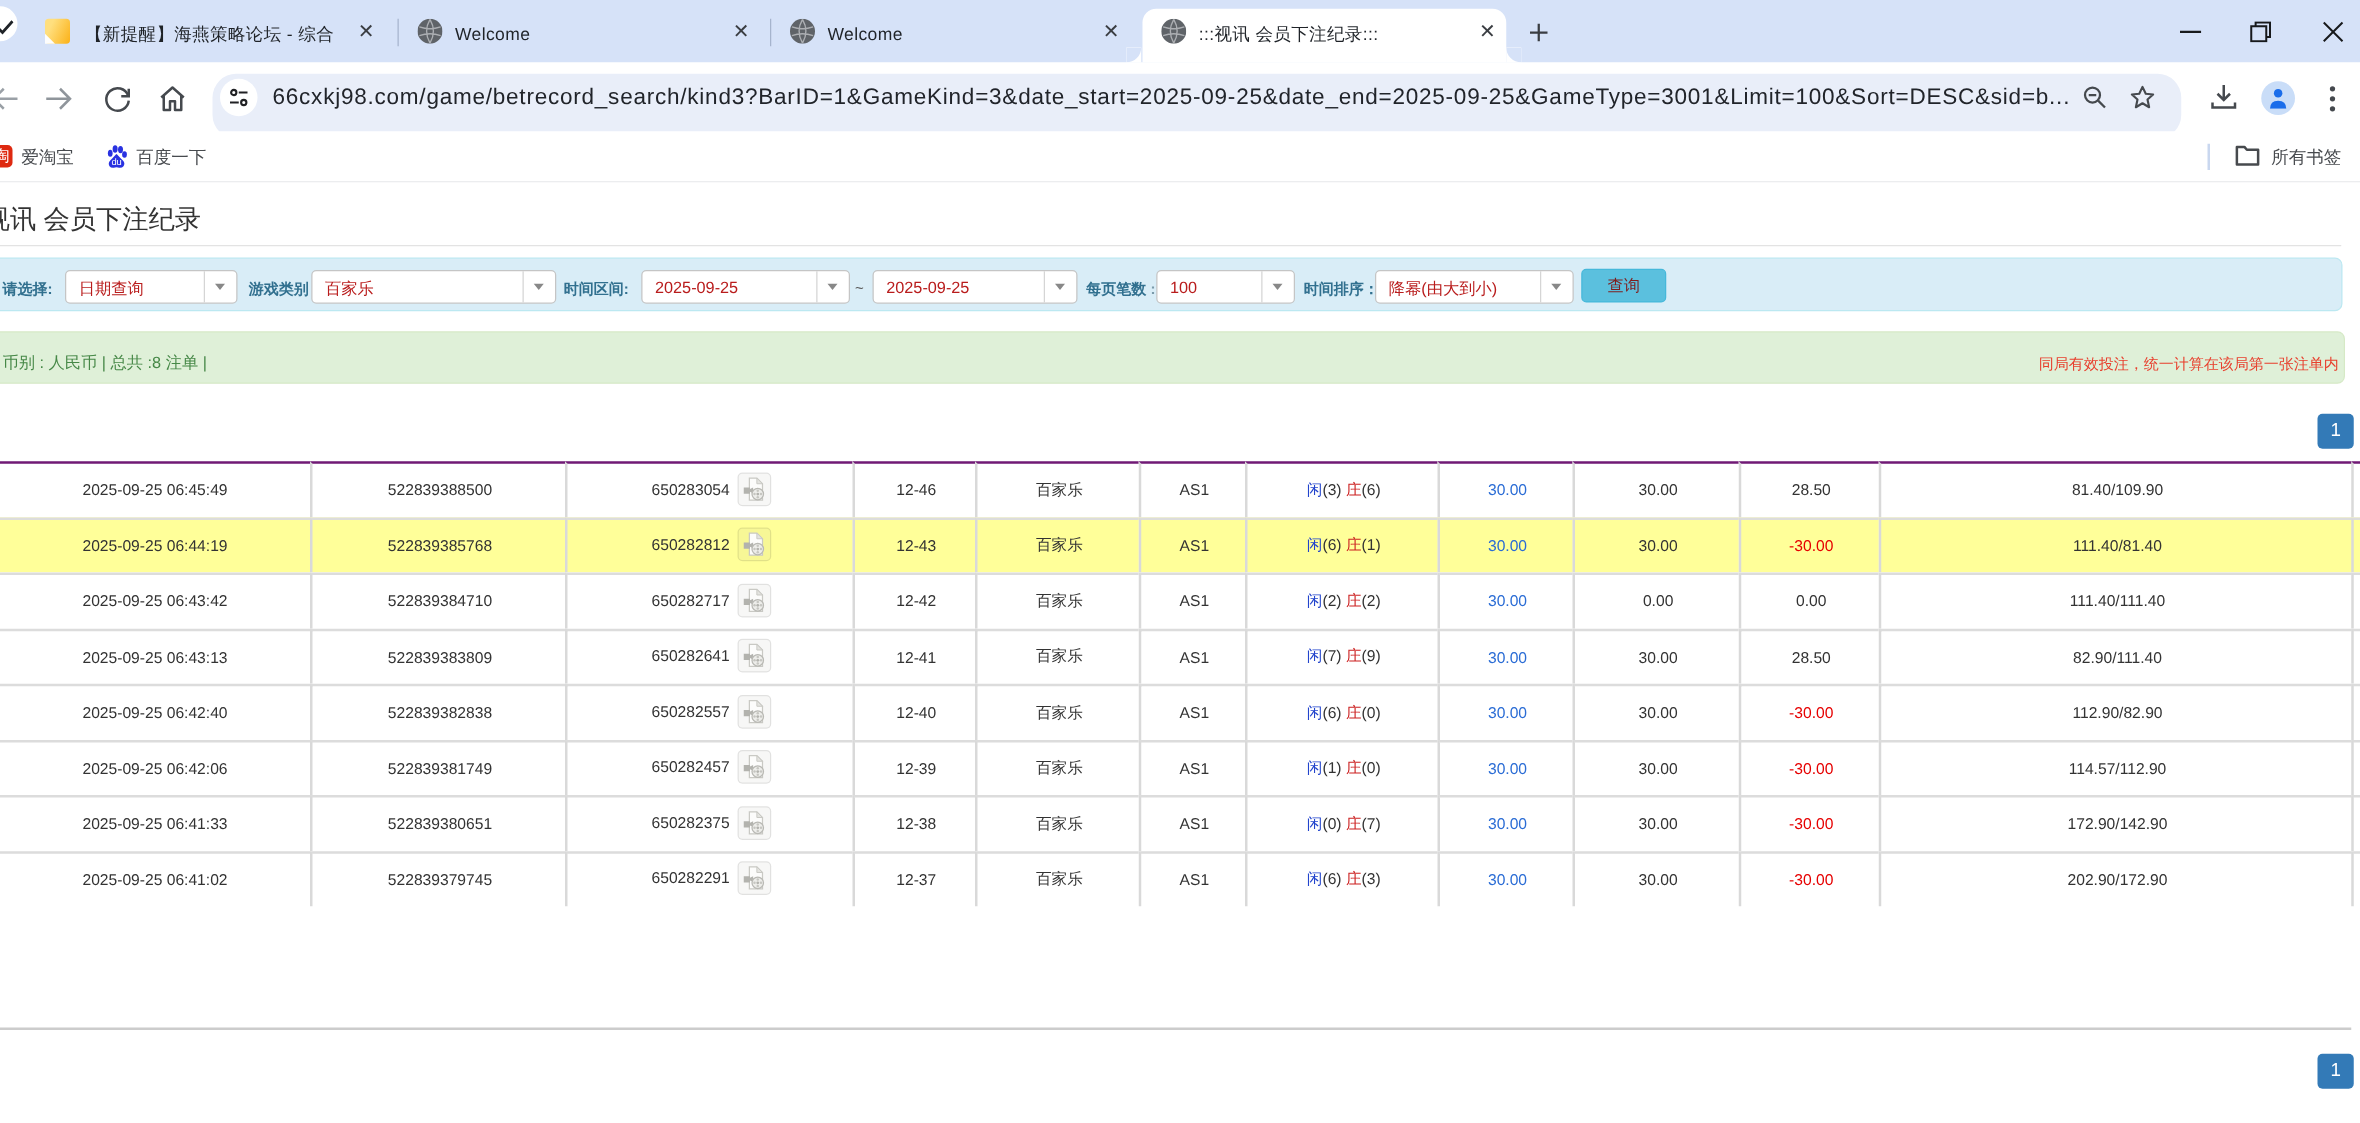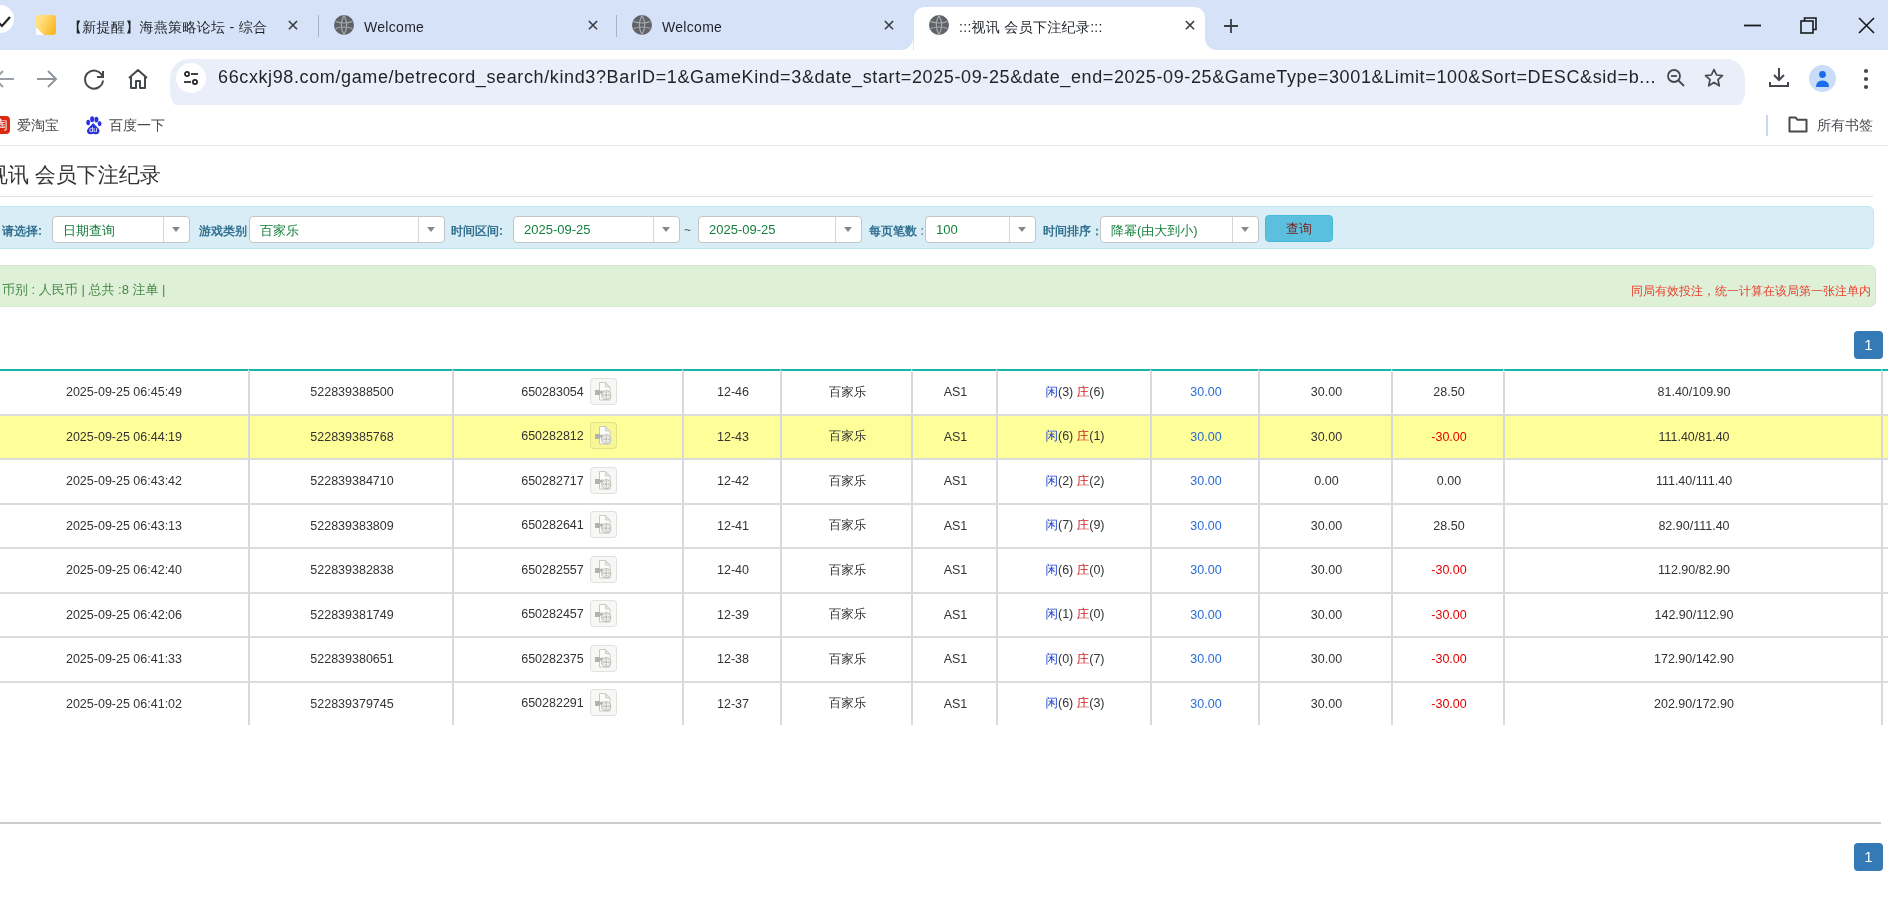--- a/index.html
+++ b/index.html
@@ -25,33 +25,33 @@
 
 #bookbar { position:absolute; left:0; top:105px; width:1888px; height:40px; background:#fff; border-bottom:1px solid #e6e8ea;}
 .bktext { position:absolute; top:12px; font-size:14px; color:#474a4e; white-space:nowrap; }
 
 #page { position:absolute; left:0; top:146px; width:1888px; height:752px; background:#fff; }
 #ptitle { position:absolute; left:-13px; top:15px; font-size:21px; color:#333; white-space:nowrap; }
 #phr { position:absolute; left:0; top:50px; width:1873px; height:1px; background:#e3e3e3; }
 #filterbar { position:absolute; left:-10px; top:60px; width:1882px; height:41px; background:#d9edf7; border:1px solid #bce8f1; border-radius:6px; }
 .flabel { position:absolute; top:77px; font-size:12px; font-weight:bold; color:#31708f; white-space:nowrap;}
 .fsel { position:absolute; top:70px; height:25px; background:#fff; border:1px solid #c5c5c5; border-radius:4px; }
-.fsel .txt { position:absolute; left:10px; top:5px; font-size:13px; color:#15803d; white-space:nowrap; }
+.fsel .txt { position:absolute; left:10px; top:5px; font-size:13px; color:#b91c1c; white-space:nowrap; }
 .fsel .arr { position:absolute; right:0; top:0; bottom:0; width:25px; border-left:1px solid #d5d5d5; }
 .fsel .arr:after { content:""; position:absolute; left:8px; top:10px; border-left:4.5px solid transparent; border-right:4.5px solid transparent; border-top:5.5px solid #888; }
 #qbtn { position:absolute; left:1265px; top:69px; width:66px; height:25px; background:#5bc0de; border:1px solid #46b8da; border-radius:4px; color:#7f1d1d; font-size:13px; text-align:center; line-height:25px; }
 #greenbar { position:absolute; left:-10px; top:119px; width:1884px; height:40px; background:#dff0d8; border:1px solid #d6e9c6; border-radius:6px; }
 .pgbox { position:absolute; width:29px; height:28px; background:#337ab7; border-radius:4px; color:#fff; font-size:15px; text-align:center; line-height:28px; }
 
 #btable { position:absolute; left:0; top:223px; border-collapse:separate; border-spacing:0; table-layout:fixed; width:1888px; }
 #btable th { background:linear-gradient(180deg,#3a3a3a 0,#1e1e1e 5px,#1d1d1d 100%); color:#fff; font-size:12px; font-weight:bold; height:28px; border-left:4px solid #fff; border-bottom:2px solid #fff; padding:0; text-align:center; }
 #btable th:first-child { border-left:none; }
 #btable td { background:#fff; color:#333; font-size:12.5px; height:42.5px; border-left:2px solid #d9d9d9; border-top:2px solid #dcdcdc; padding:0 0 0 2px; text-align:center; }
 #btable td:first-child { border-left:none; padding-left:0; }
-#btable tr.r1 td { border-top:2px solid #14b8a6; }
+#btable tr.r1 td { border-top:2px solid #701a75; }
 #btable tr.yel td { background:#ffff99; }
 #btable tr.foot td { background:#9a9a9a; color:#fff; font-weight:bold; border-top:4px solid #fff; border-left:4px solid #fff; padding:0; height:28px; }
 #btable tr.foot td:first-child { border-left:none; }
 #btable tr.foot.last td { border-bottom:2px solid #fff; }
 #btable td.blue, .blue { color:#2a6cd5; }
 #btable td.redv, #btable tr.foot td.redv, .redv { color:#e60000; }
 .resP { color:#2244cc; }
 .resB { color:#cc2222; }
 #tbottom { position:absolute; left:0; top:676px; width:1881px; height:2px; background:#cccccc; }
 .vicon { display:inline-block; vertical-align:middle; width:25px; height:25px; background:rgba(125,125,110,0.06); border:1px solid rgba(0,0,0,0.09); border-radius:4px; margin-left:6px; margin-top:-2px; }
@@ -386,21 +386,21 @@
                 <circle cx="12.6" cy="16.2" r="1.0" fill="#c6c6c1"></circle>
                 <circle cx="17.8" cy="16.2" r="1.0" fill="#c6c6c1"></circle>
               </svg></span></td>
           <td>12-39</td>
           <td>百家乐</td>
           <td>AS1</td>
           <td><span class="resP">闲</span>(1) <span class="resB">庄</span>(0)</td>
           <td class="blue">30.00</td>
           <td>30.00</td>
           <td class="redv">-30.00</td>
-          <td>142.90/112.90</td>
+          <td>114.57/112.90</td>
           <td></td>
         </tr>
   <tr>
           <td>2025-09-25 06:41:33</td>
           <td>522839380651</td>
           <td>650282375<span class="vicon"><svg width="25" height="25" viewBox="0 0 25 25">
                 <path d="M8.5 3.5 H14.5 L19 8 V21 H8.5 Z" fill="#fcfcfb" stroke="#c9c9c4" stroke-width="1"></path>
                 <path d="M14.5 3.5 L14.5 8 L19 8 Z" fill="#e4e4e0" stroke="#c9c9c4" stroke-width="0.8"></path>
                 <path d="M4 11 h5 v5 h-5 z" fill="#b3b3ae"></path>
                 <path d="M9 12.2 l2.5 -1.2 v4.5 l-2.5 -1.2 z" fill="#b3b3ae"></path>

